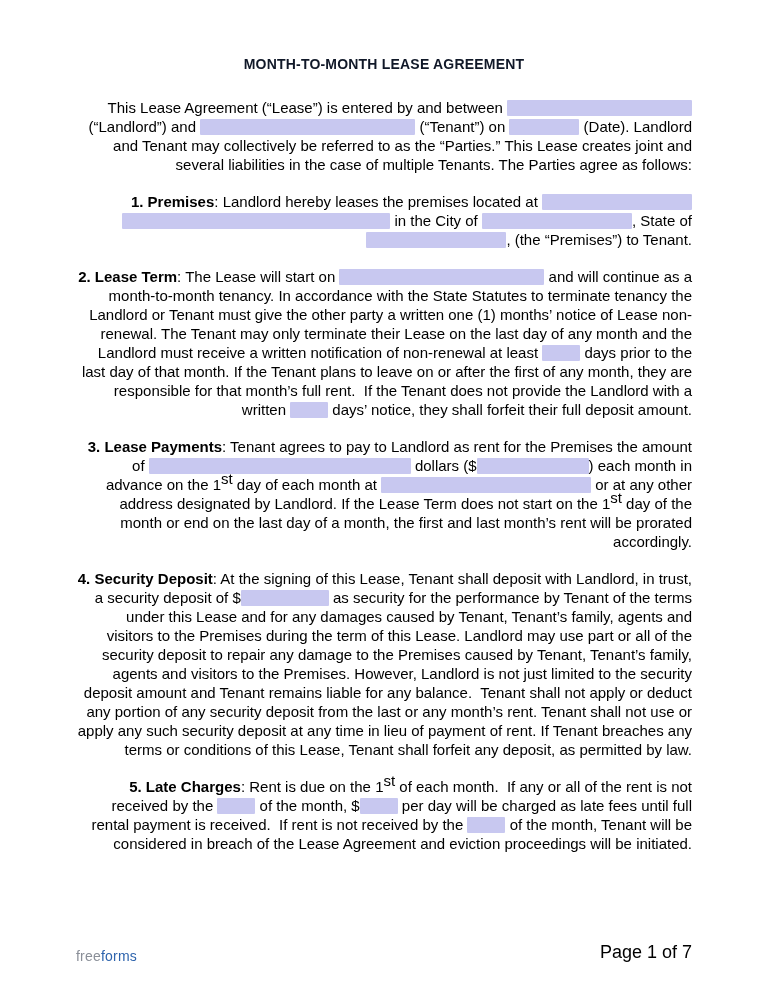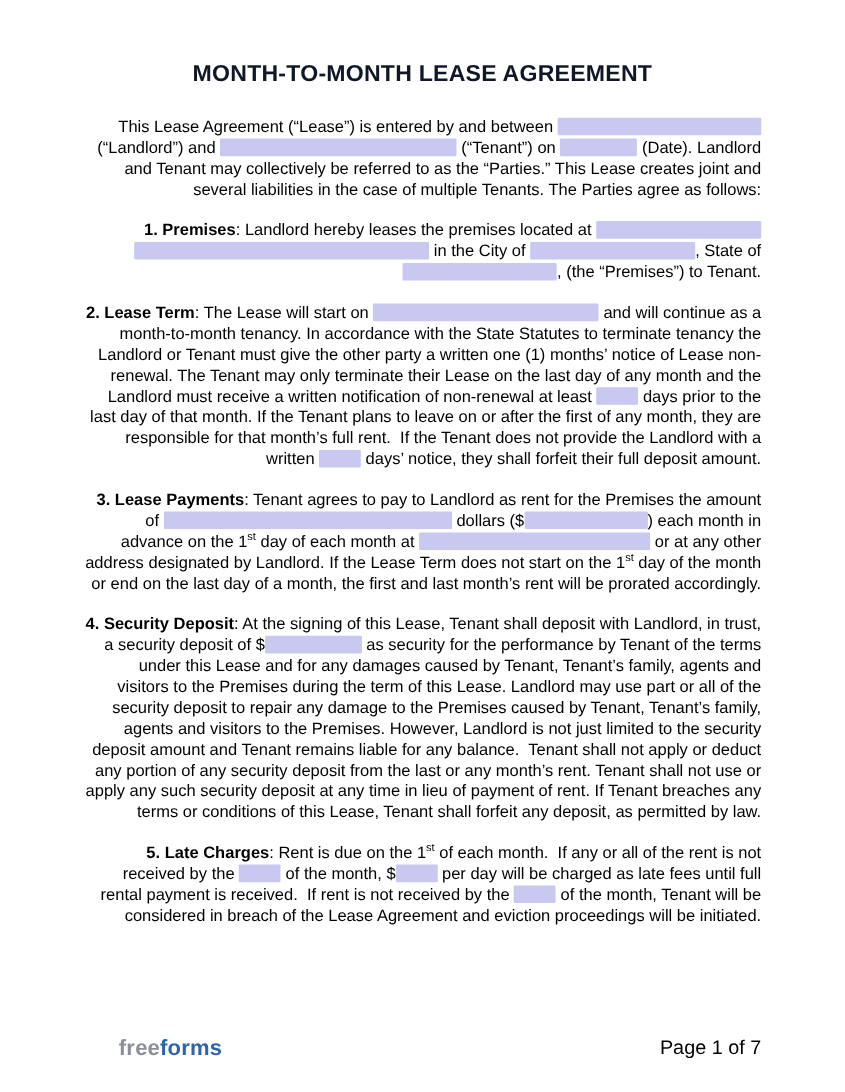--- a/index.html
+++ b/index.html
@@ -10,38 +10,38 @@
   }
   *{margin:0;padding:0;box-sizing:border-box;}
   html,body{background:#ffffff;}
   body{font-family:"Liberation Sans", sans-serif;}
   .page{
     width:768px;height:993px;background:#ffffff;position:relative;
     margin:0 auto;overflow:hidden;
   }
   .inner{padding:44px 76px 0 76px;}
   h1{
-    text-align:center;font-size:21px;font-weight:bold;
+    text-align:center;font-size:14px;font-weight:bold;
     color:var(--title-color);margin:12px 0 26px 0;letter-spacing:.2px;
   }
   .para{
     font-size:15px;line-height:19px;color:#000;
     margin-bottom:18px;white-space:pre-wrap;text-align:right;
   }
   .bold{font-weight:bold;}
   .blank{
     display:inline-block;background:var(--blank-fill);
     height:16px;vertical-align:-3px;border-radius:1px;
   }
-  sup{font-size:10px;line-height:0;}
+  sup{font-size:15px;line-height:0;}
   .footer{
     position:absolute;left:76px;right:76px;bottom:30px;
     display:flex;justify-content:space-between;align-items:flex-end;
   }
-  .logo{font-size:20px;font-weight:bold;letter-spacing:.2px;line-height:1;margin-left:32px;}
+  .logo{font-size:14px;font-weight:normal;letter-spacing:.2px;line-height:1;}
   .logo-free{color:var(--logo-free);}
   .logo-forms{color:var(--logo-forms);}
   .pagenum{font-size:18px;color:#000;}
 </style>
 </head>
 <body>
 
 <div class="page">
   <div class="inner">
     <h1>MONTH-TO-MONTH LEASE AGREEMENT</h1>

